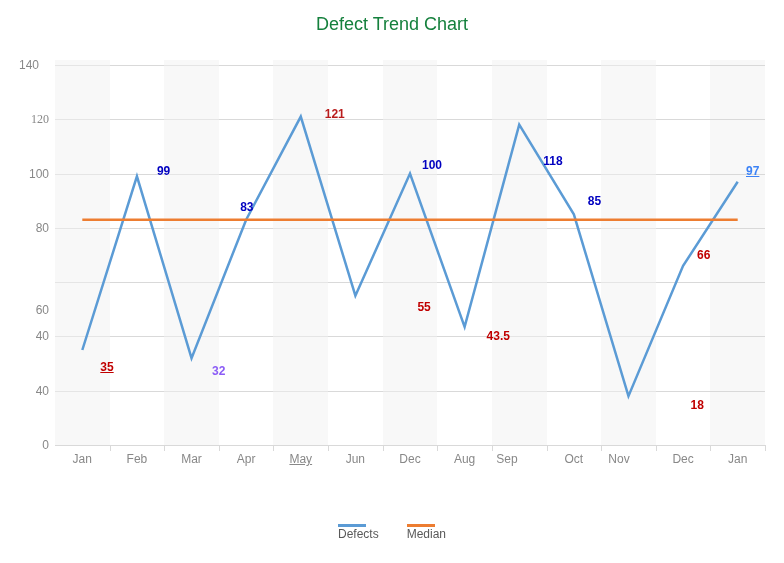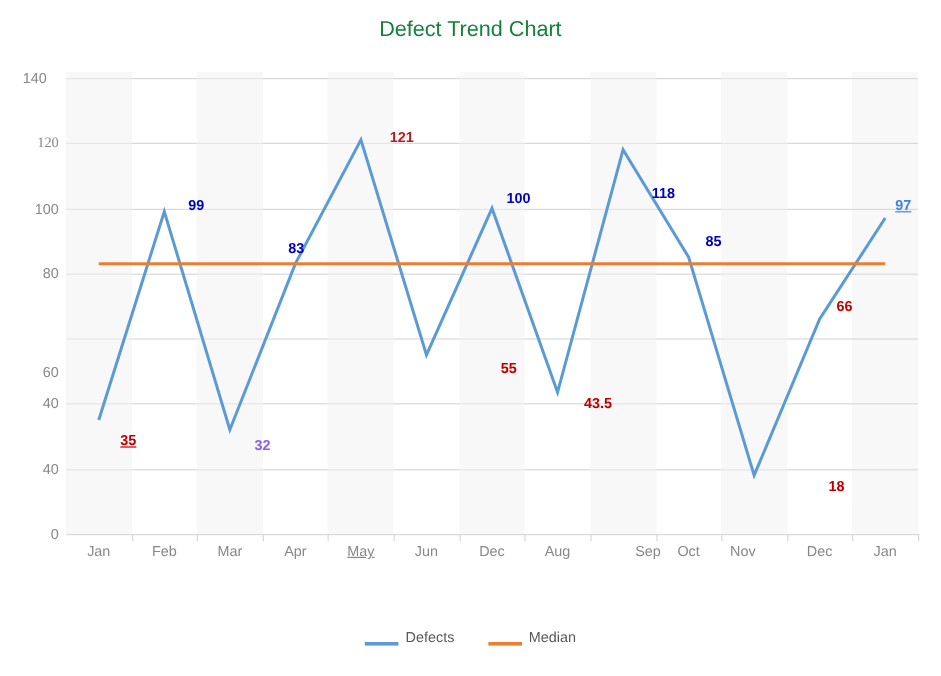--- a/index.html
+++ b/index.html
@@ -72,22 +72,23 @@
     position: absolute;
     left: 0;
     right: 0;
     bottom: 22px;
     text-align: center;
     color: #595959;
     font-size: 12px;
   }
   .legend-item {
     display: inline-flex;
-    align-items: flex-end;
+    align-items: flex-start;
     margin: 0 14px;
+    flex-direction: column;
   }
   .legend-swatch {
     display: inline-block;
     width: 28px;
     height: 3px;
     margin-right: 6px;
   }
   svg.lines {
     position: absolute;
     left: 0;
@@ -163,21 +164,21 @@
     <div class="xtick" style="left: 191.154px;">Apr</div>
     <div class="xtickmark" style="left: 218.462px;"></div>
     <div class="xtick" style="left: 245.769px; text-decoration: underline;">May</div>
     <div class="xtickmark" style="left: 273.077px;"></div>
     <div class="xtick" style="left: 300.385px;">Jun</div>
     <div class="xtickmark" style="left: 327.692px;"></div>
     <div class="xtick" style="left: 355px;">Dec</div>
     <div class="xtickmark" style="left: 382.308px;"></div>
     <div class="xtick" style="left: 409.615px;">Aug</div>
     <div class="xtickmark" style="left: 436.923px;"></div>
-    <div class="xtick" style="left: 485px;">Sep</div>
+    <div class="xtick" style="left: 452px;">Sep</div>
     <div class="xtickmark" style="left: 491.538px;"></div>
     <div class="xtick" style="left: 518.846px;">Oct</div>
     <div class="xtickmark" style="left: 546.154px;"></div>
     <div class="xtick" style="left: 564px;">Nov</div>
     <div class="xtickmark" style="left: 600.769px;"></div>
     <div class="xtick" style="left: 628.077px;">Dec</div>
     <div class="xtickmark" style="left: 655.385px;"></div>
     <div class="xtick" style="left: 682.692px;">Jan</div>
     <div class="xtickmark" style="left: 710px;"></div>
   </div>

